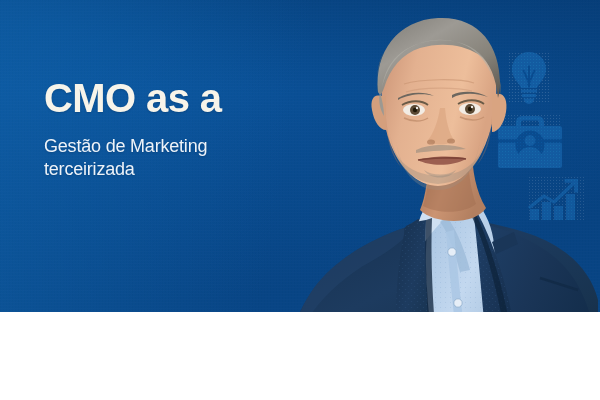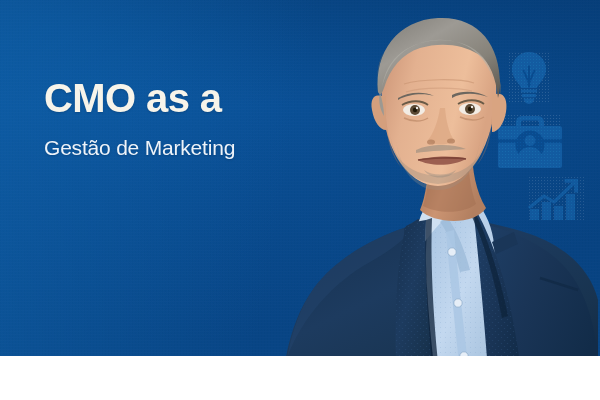--- a/index.html
+++ b/index.html
@@ -8,21 +8,21 @@
     padding: 0;
     background: #ffffff;
   }
   body {
     font-family: "Liberation Sans", sans-serif;
   }
 
   .banner {
     position: relative;
     width: 600px;
-    height: 356px;
+    height: 312px;
     overflow: hidden;
     background: #000000;
   }
 
   
   .bg-base {
     position: absolute;
     inset: 0;
     background:
       radial-gradient(120% 90% at 8% 8%, #0b5aa6 0%, #0a4f95 42%, #07407d 100%);
@@ -82,21 +82,21 @@
     line-height: 1.03;
     font-weight: 700;
     letter-spacing: -0.6px;
     text-shadow: 0 1px 2px rgba(3,34,68,0.25);
   }
   .headline .h-strong { font-weight: 800; }
   .headline .h-reg    { font-weight: 700; }
   .subhead {
     margin: 16px 0 0 0;
     color: #eef3f9;
-    font-size: 21px;
+    font-size: 18px;
     line-height: 1.26;
     font-weight: 400;
     letter-spacing: -0.2px;
     text-shadow: 0 1px 2px rgba(3,34,68,0.25);
   }
 
   
   .portrait {
     position: absolute;
     left: 278px;
@@ -154,21 +154,21 @@
         <rect x="26" y="30" width="9" height="14" fill="currentColor"></rect>
         <rect x="38" y="18" width="9" height="26" fill="currentColor"></rect>
       </svg>
       <div class="wm-dots"></div>
     </div>
 
   </div>
 
   <div class="copy">
     <h1 class="headline"><span class="h-strong">CMO</span><span class="h-reg"> as a</span><br></h1>
-    <p class="subhead"><span>Gestão de Marketing</span><br></p>
+    <p class="subhead"><span>Gestão de Marketing</span><br><span>terceirizada</span></p>
   </div>
 
   <div class="portrait">
     <svg viewBox="0 0 322 400" aria-hidden="true">
       <defs>
         <linearGradient id="skin" x1="0" y1="0" x2="1" y2="0.35">
           <stop offset="0" stop-color="#c78f72"></stop>
           <stop offset="0.35" stop-color="#e3b190"></stop>
           <stop offset="0.75" stop-color="#edbe9b"></stop>
           <stop offset="1" stop-color="#d9a483"></stop>

